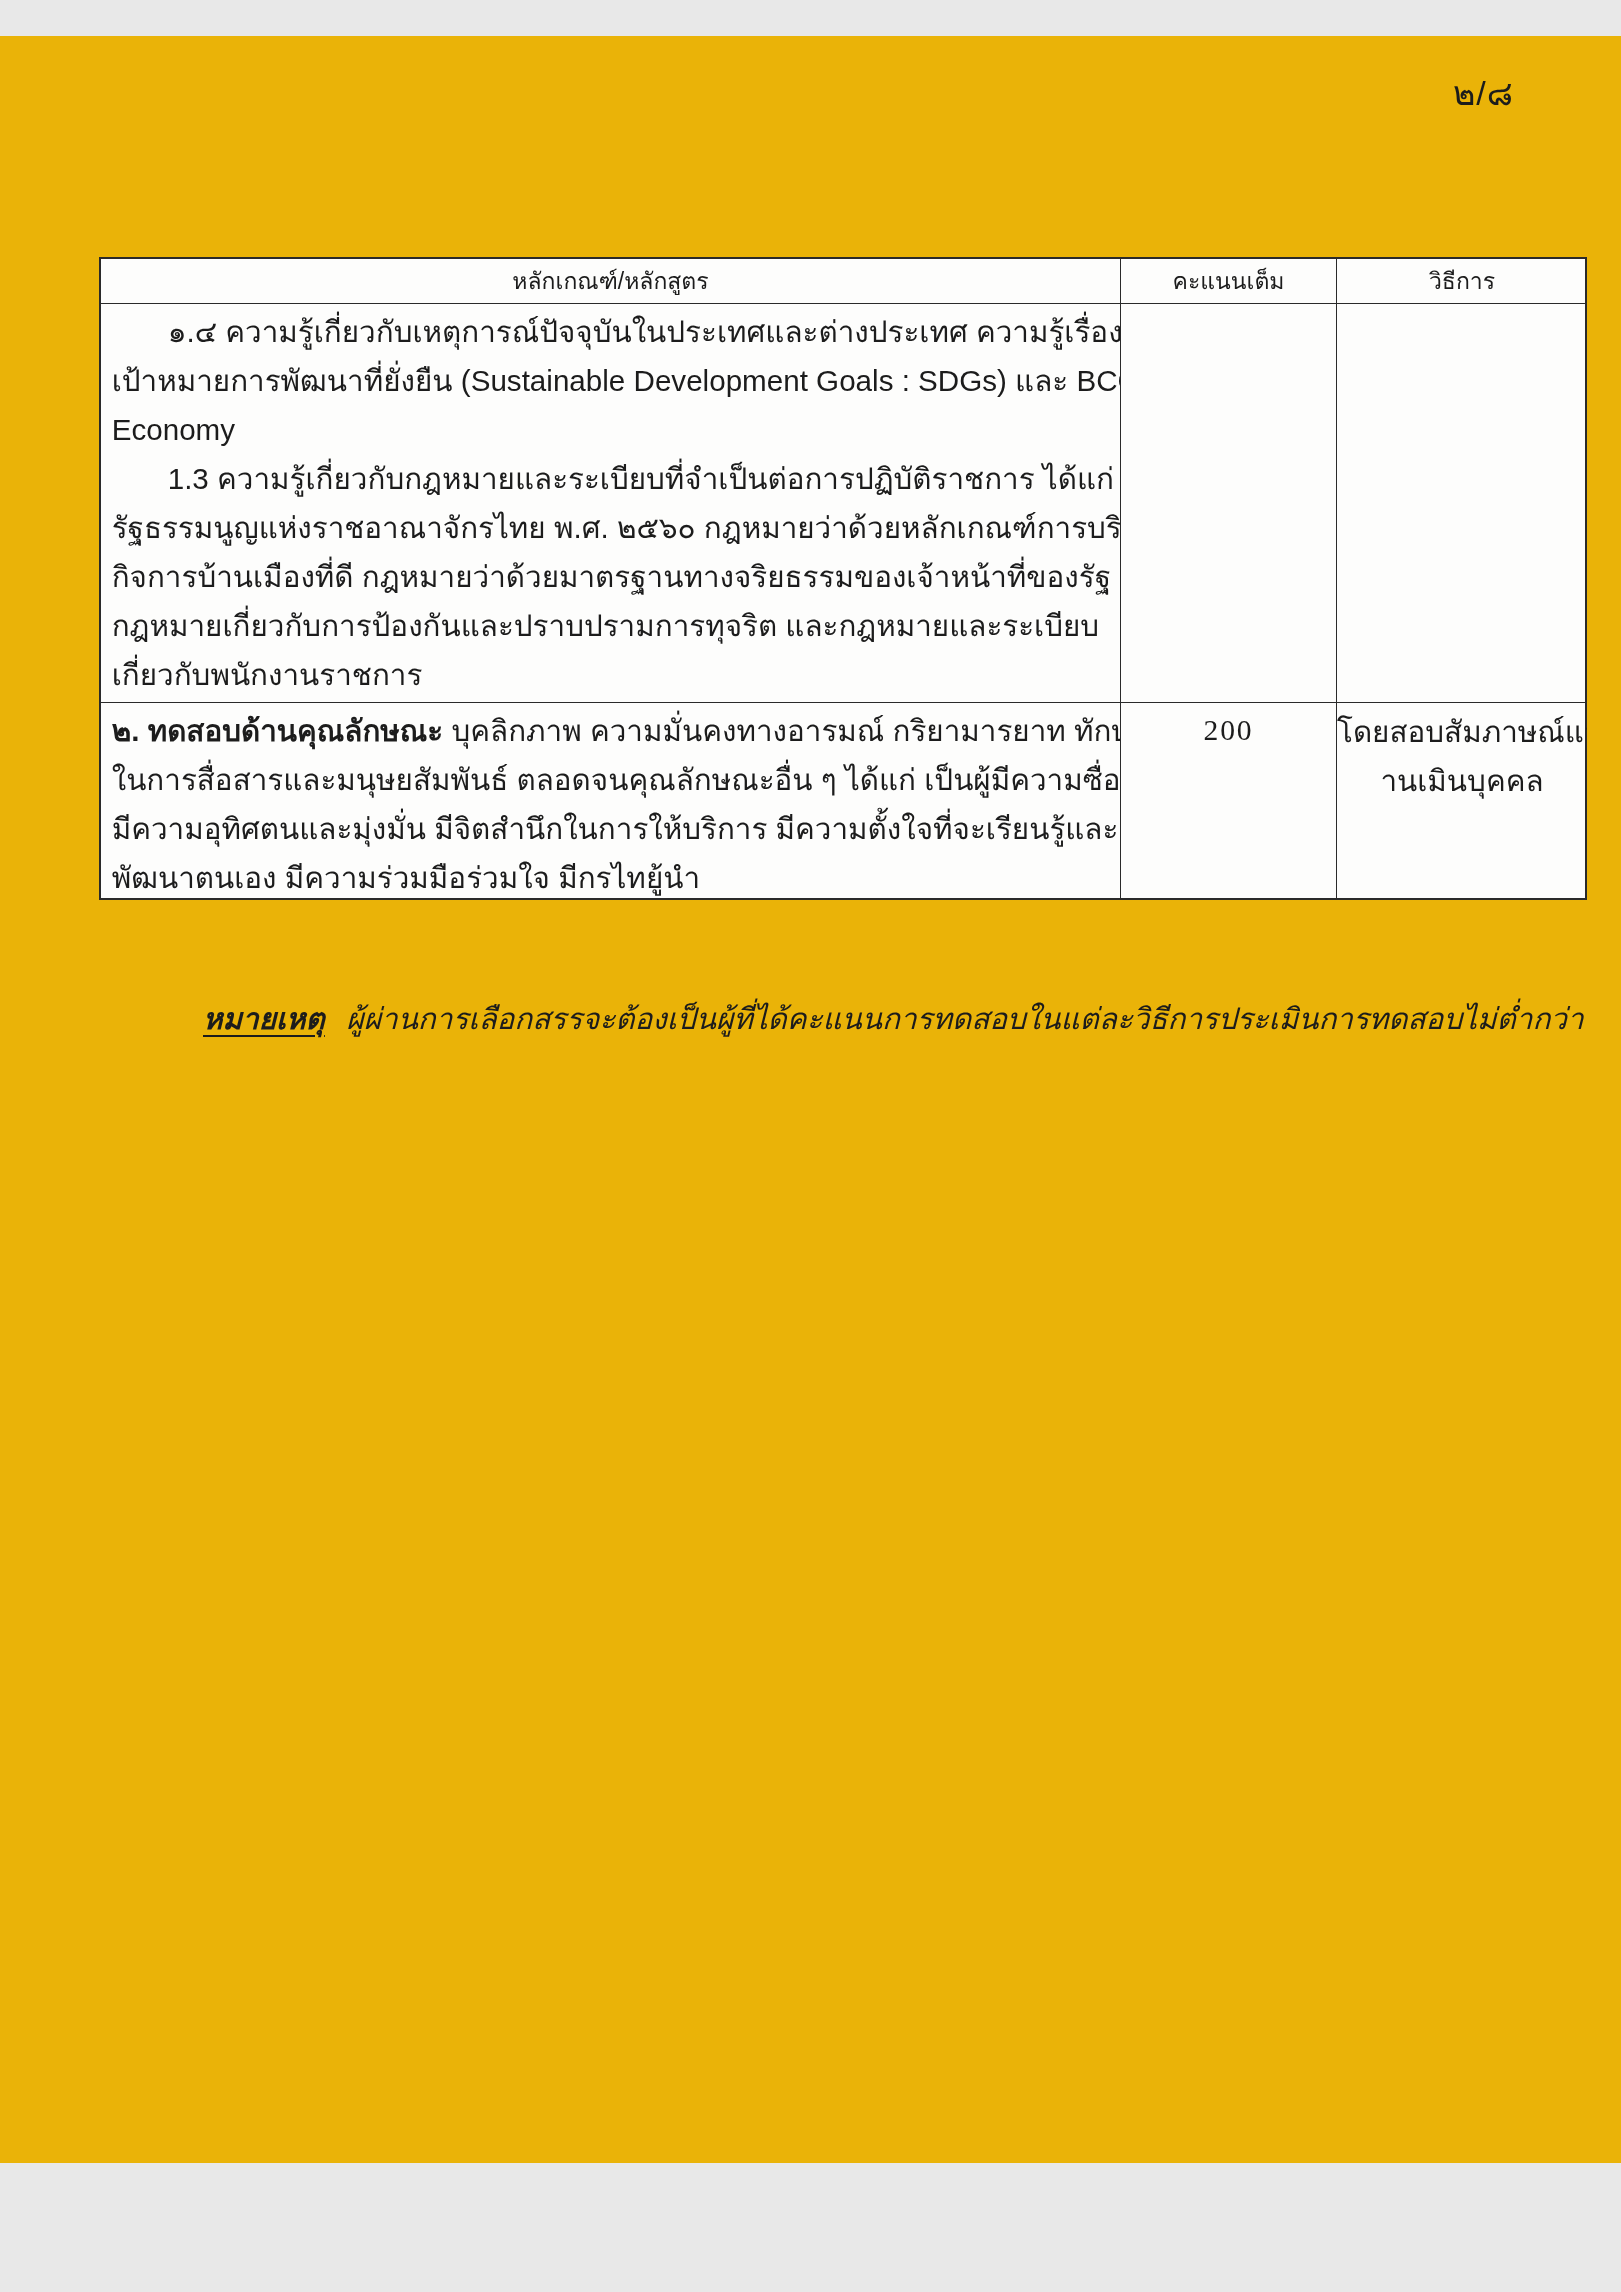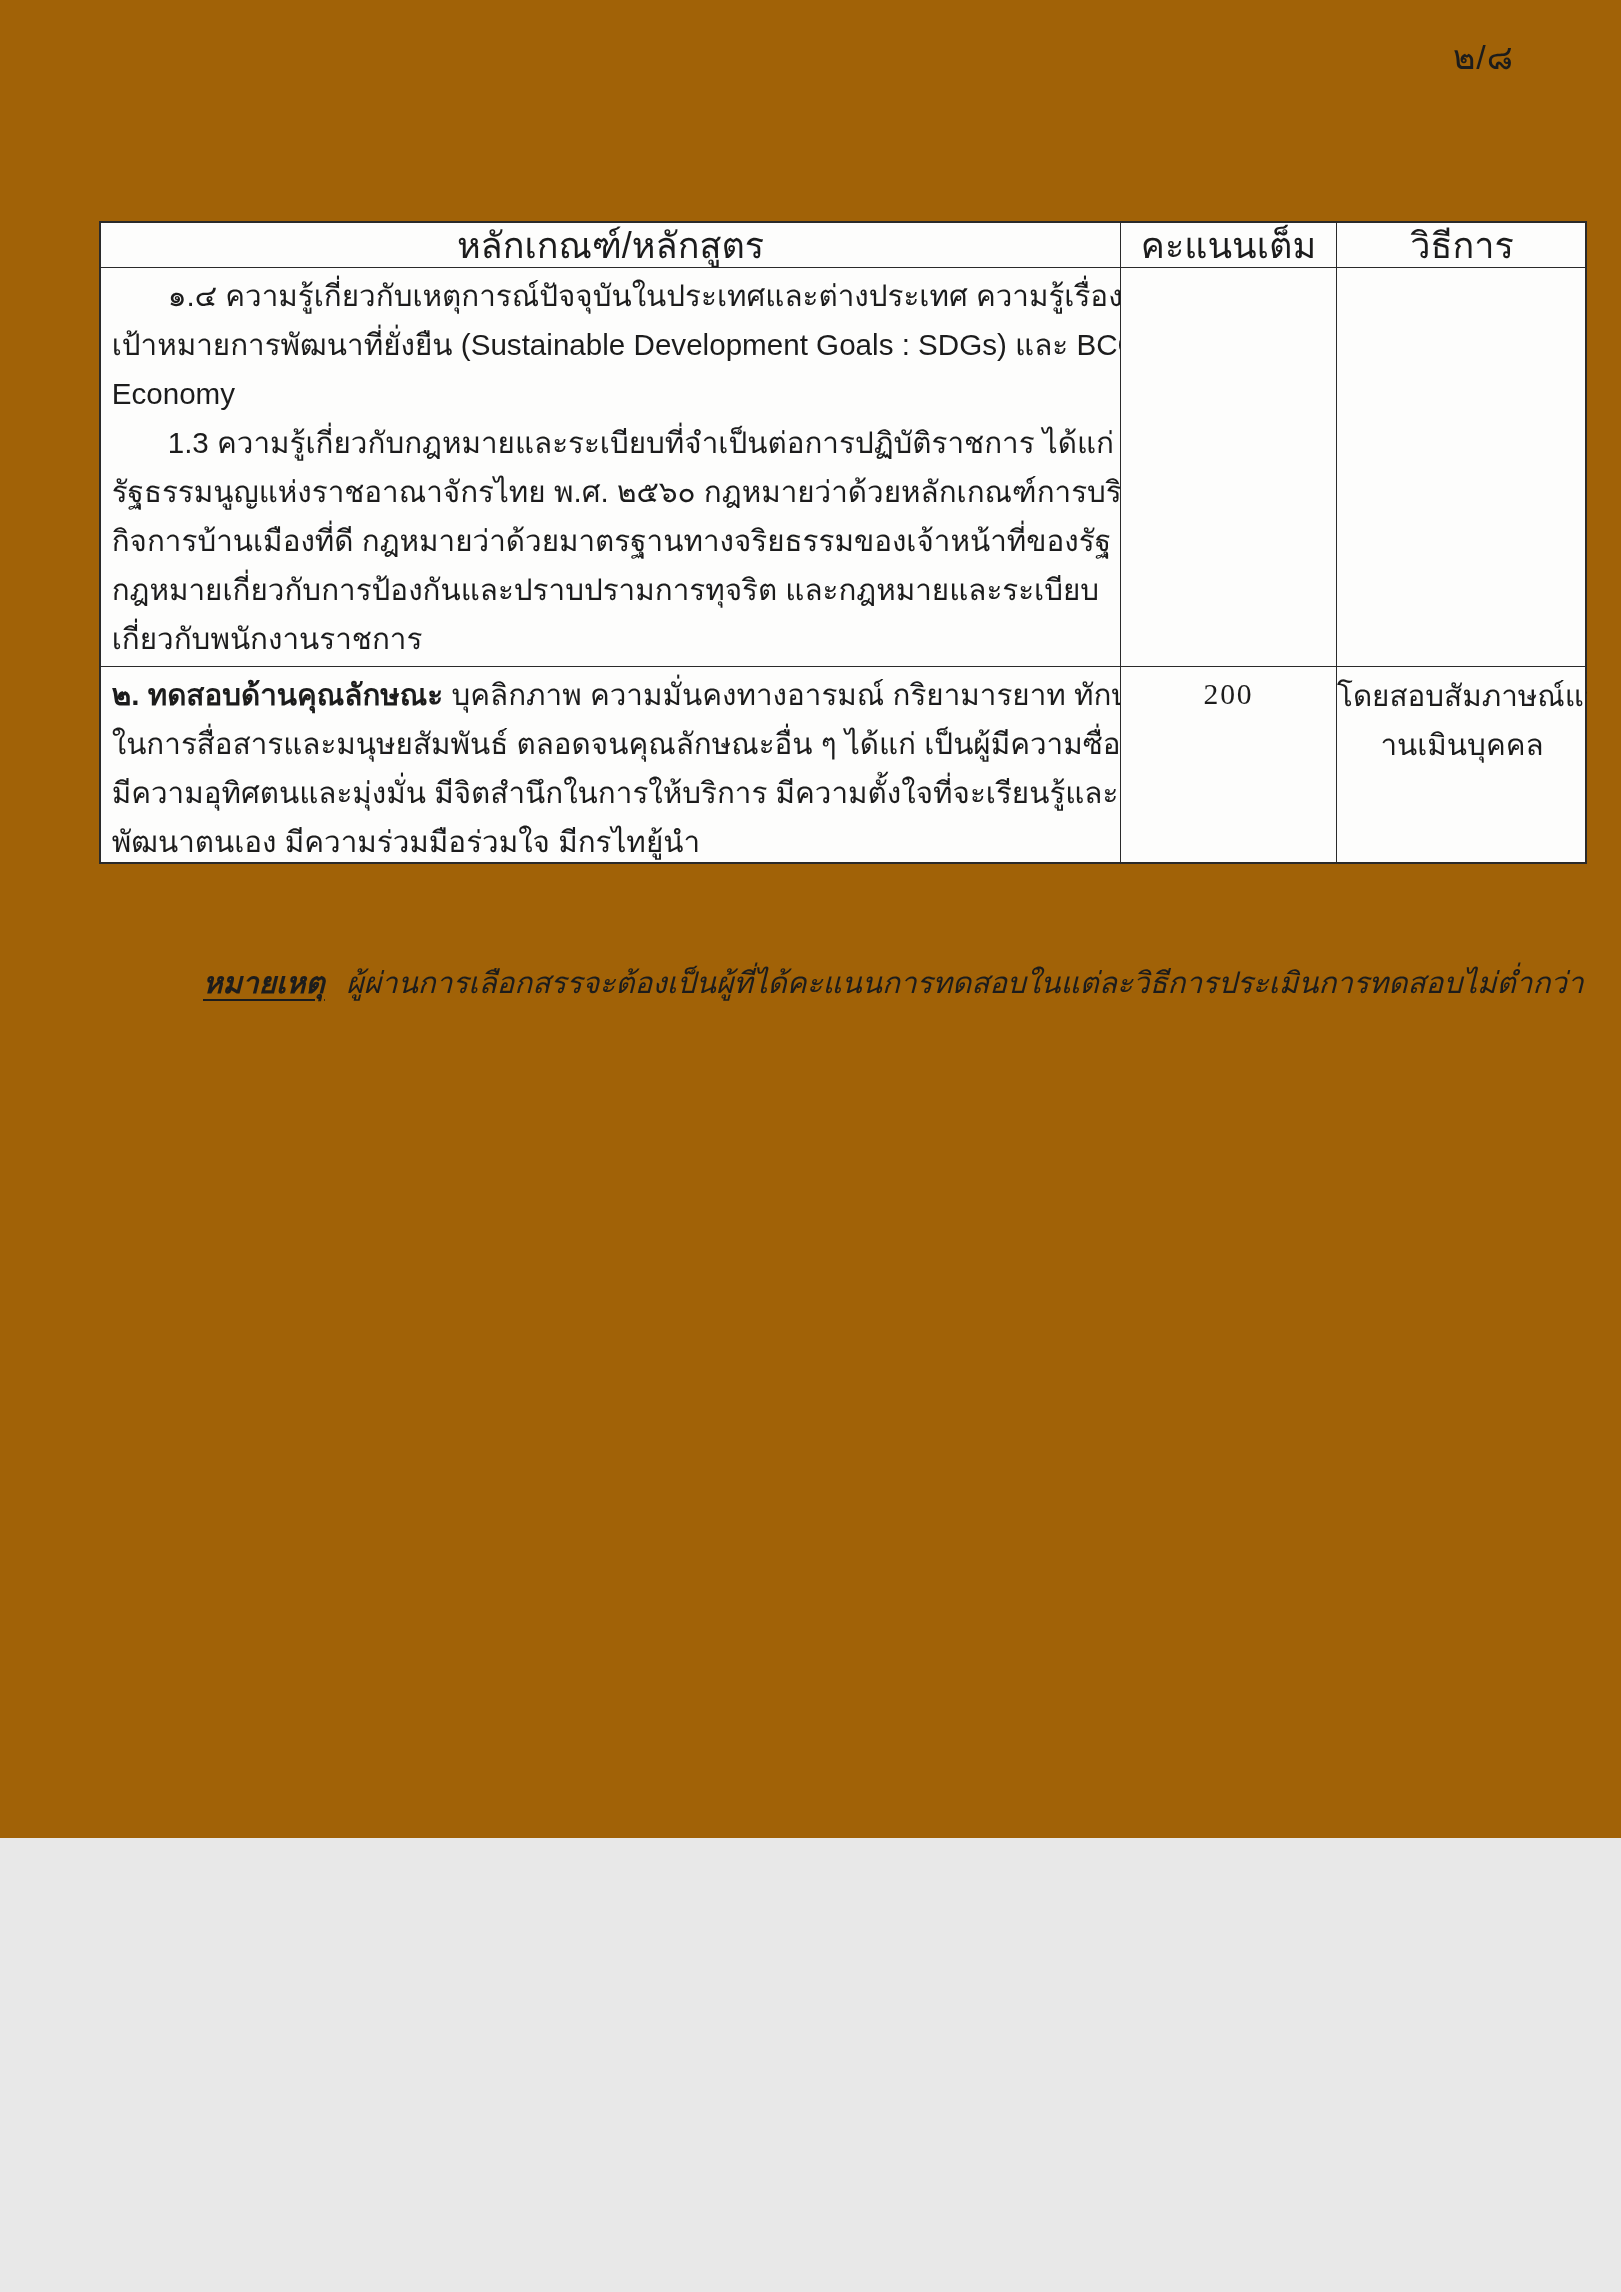--- a/index.html
+++ b/index.html
@@ -3,25 +3,26 @@
 <meta charset="utf-8">
 <style>
   html, body {
     margin: 0;
     padding: 0;
     background: #e8e8e8;
   }
   .page {
     position: relative;
     width: 1621px;
-    height: 1838px;
-    background: #a16207;
+    height: 2127px;
+    background: #eab308;
     font-family: "Liberation Sans", "DejaVu Sans", sans-serif;
     color: #1c1c1c;
     overflow: hidden;
+    margin-top: 36px;
   }
   .page-number {
     position: absolute;
     top: 30px;
     left: 1453px;
     font-size: 34px;
     letter-spacing: 0.9px;
   }
   
   .criteria-table {
@@ -43,21 +44,21 @@
     box-sizing: border-box;
     overflow: hidden;
     font-size: 29.6px;
   }
   .t-cell + .t-cell { border-left: 1.8px solid #2a2a2a; font-family: Liberation Serif, serif; }
   .header-row .t-cell {
     height: 44px;
     display: flex;
     align-items: center;
     justify-content: center;
-    font-size: 36px;
+    font-size: 23px;
     white-space: nowrap;
   }
   .body-row-1 .t-cell { height: 398px; }
   .body-row-2 .t-cell { height: 195px; }
   .criteria-cell {
     padding: 2.7px 5.4px 0 10.7px;
   }
   .criteria-cell .line {
     line-height: 49px;
     white-space: nowrap;

